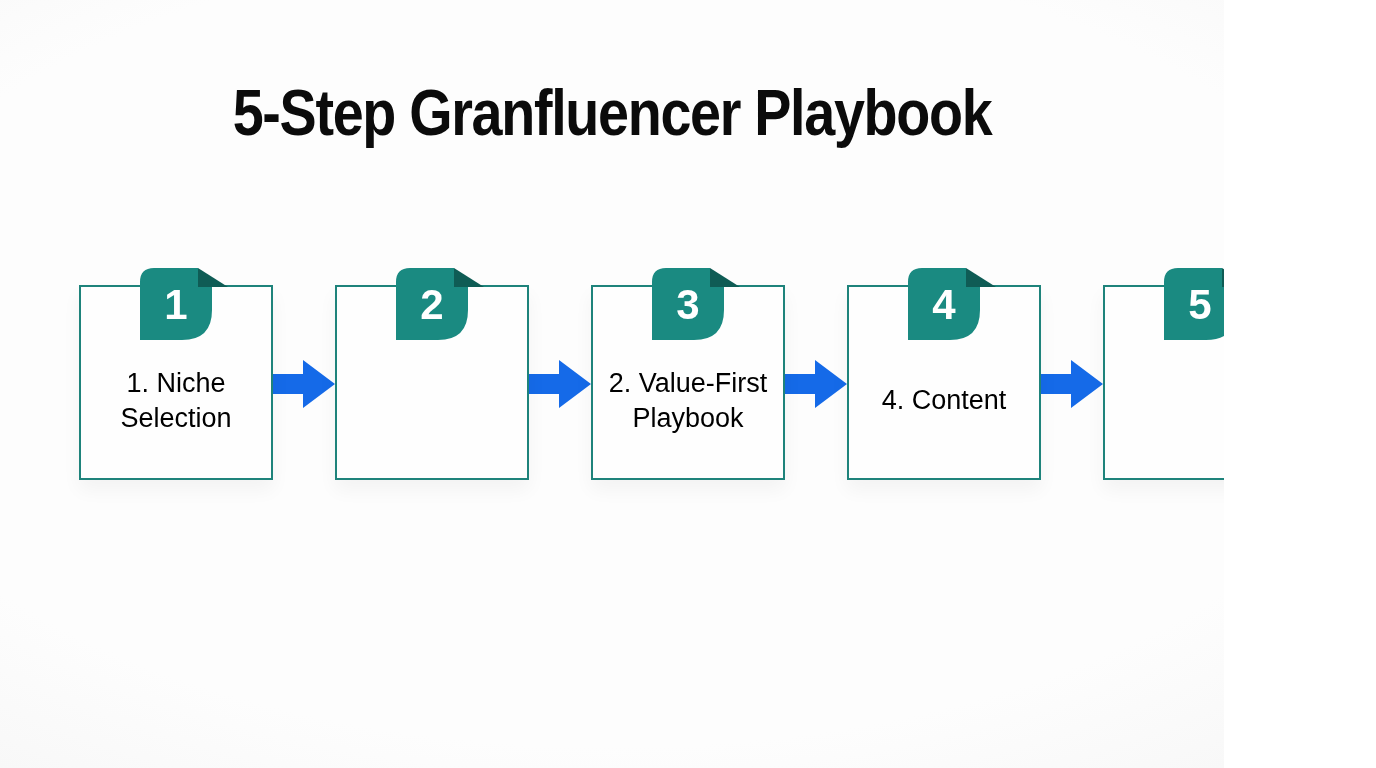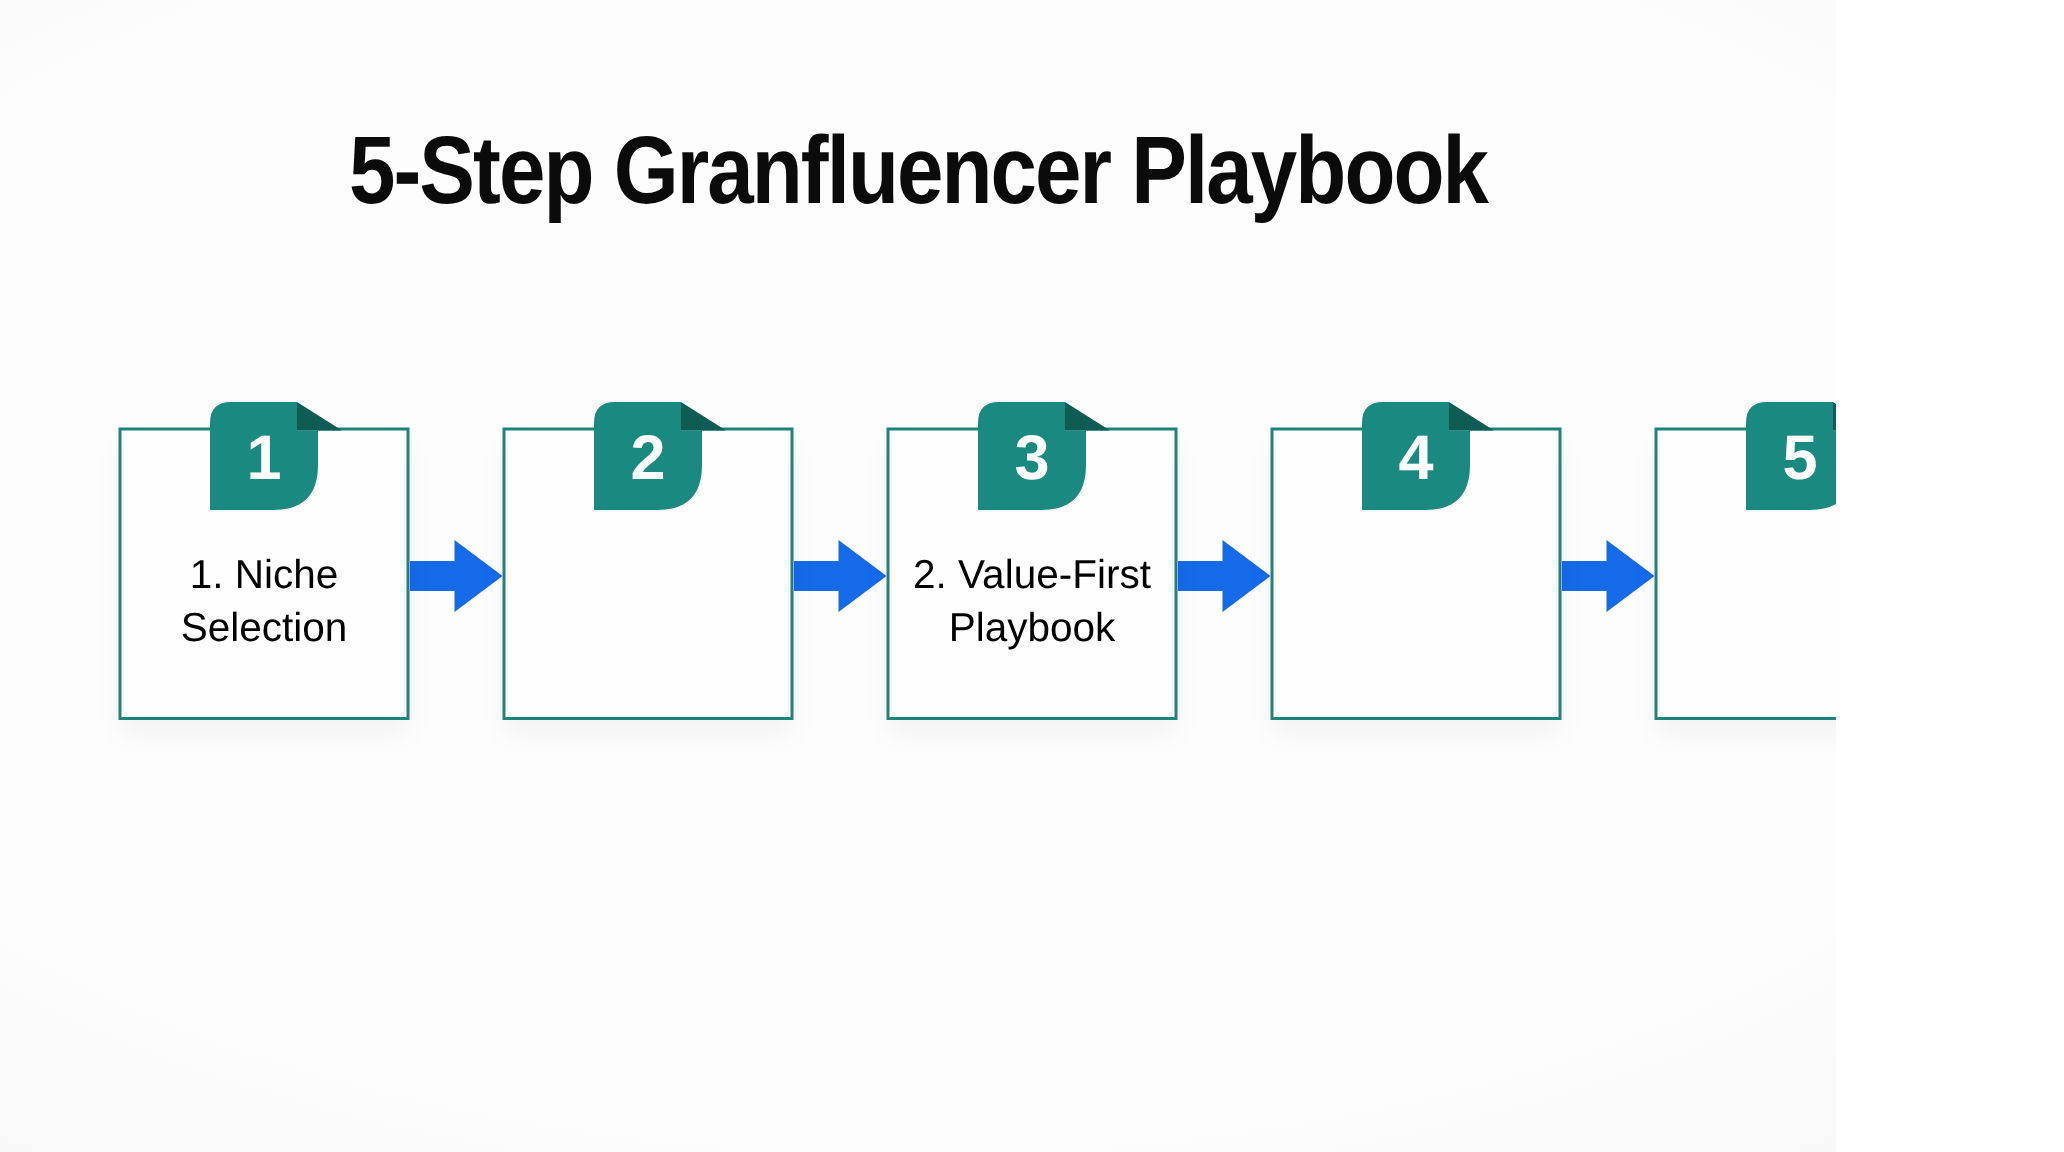--- a/index.html
+++ b/index.html
@@ -149,20 +149,21 @@
 
     <div class="step">
       <div class="badge">
         <svg width="88" height="72" viewBox="0 0 88 72">
           <polygon class="fold-dark" points="58,0 88,19 58,19"></polygon>
           <path class="badge-body" d="M0,72 L0,14 Q0,0 14,0 L58,0 L58,19 L72,19 L72,42 Q72,72 42,72 Z"></path>
         </svg>
         <span class="num">4</span>
       </div>
       <div class="label">
+        <div>4. Content</div>
       </div>
     </div>
 
     <svg class="arrow" viewBox="0 0 62 48">
       <path d="M0,14 L30,14 L30,0 L62,24 L30,48 L30,34 L0,34 Z"></path>
     </svg>
 
     <div class="step">
       <div class="badge">
         <svg width="88" height="72" viewBox="0 0 88 72">

